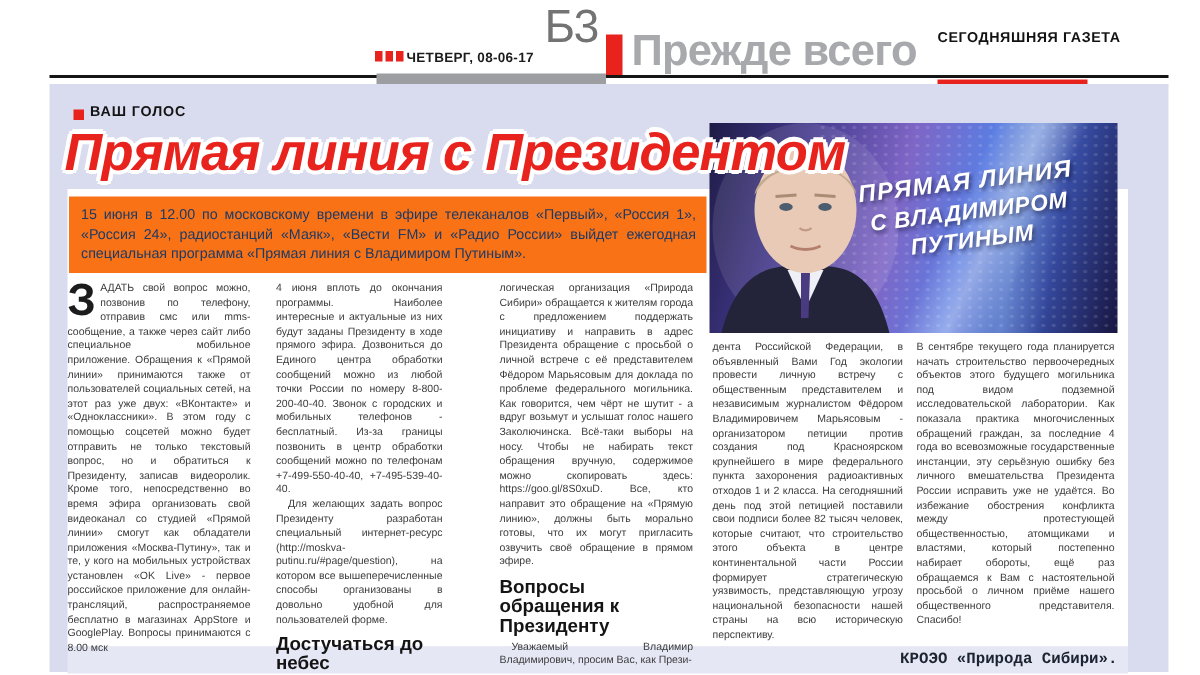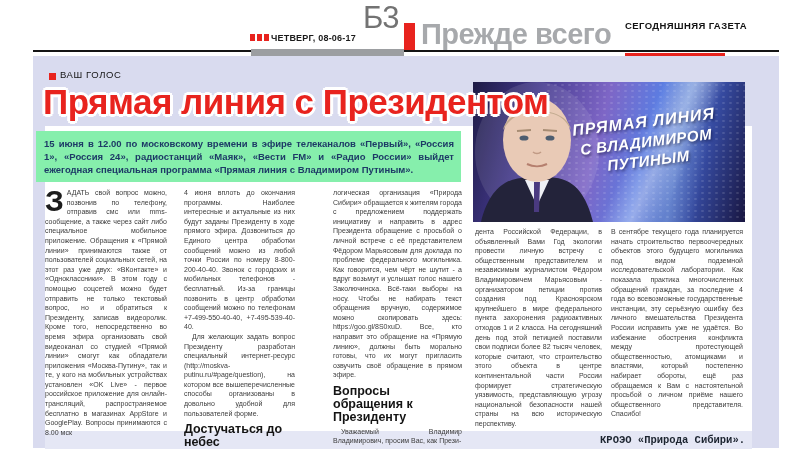--- a/index.html
+++ b/index.html
@@ -19,29 +19,29 @@
   .rule-gray{left:251px;top:49px;width:153px;height:7px;background:#9c9ea1;}
   .rule-red{left:625px;top:53px;width:100px;height:3px;background:#e8231e;}
 
   
   .panel{left:33px;top:56px;width:755px;height:392px;background:#d9dbef;}
   .card{left:45px;top:126px;width:707px;height:305px;background:#ffffff;z-index:1;}
   .sigstrip{left:45px;top:431px;width:707px;height:18px;background:#e5e7f5;z-index:1;}
 
   
   .kick-sq{left:49px;top:73px;width:7px;height:7px;background:#e8231e;z-index:3;}
-  .kicker{left:60px;top:69px;font-size:9.5px;font-weight:normal;color:#141414;letter-spacing:.6px;z-index:3;}
+  .kicker{left:60px;top:69px;font-size:9.5px;font-weight:bold;color:#141414;letter-spacing:.6px;z-index:3;}
   .headline{left:43px;top:82px;z-index:6;font-size:35px;font-weight:bold;color:#e8231e;
     letter-spacing:-.5px;white-space:nowrap;
     text-shadow:-2px -2px 0 #fff,2px -2px 0 #fff,-2px 2px 0 #fff,2px 2px 0 #fff,
-      -3px 0 0 #fff,3px 0 0 #fff,0 -3px 0 #fff,0 3px 0 #fff;}
+      -3px 0 0 #fff,3px 0 0 #fff,0 -3px 0 #fff,0 3px 0 #fff;font-style:italic;}
 
   
-  .lead{left:36px;top:131px;width:410px;background:#86efac;color:#1d3a66;
-        font-size:9.5px;font-weight:bold;line-height:13px;padding:6px 7px 6px 8px;
+  .lead{left:46px;top:131px;width:410px;background:#f97316;color:#1d3a66;
+        font-size:9.5px;font-weight:normal;line-height:13px;padding:6px 7px 6px 8px;
         text-align:justify;z-index:2;}
 
   
   .bodytext{font-size:7px;line-height:9.6px;color:#3c3c3c;text-align:justify;z-index:2;}
   .col1{left:45px;top:188px;width:122px;}
   .col2{left:184px;top:188px;width:111px;}
   .col3{left:333px;top:188px;width:129px;}
   .col5{left:475px;top:227px;width:127px;}
   .col6{left:611px;top:227px;width:132px;}
   .bodytext p{margin:0;}

